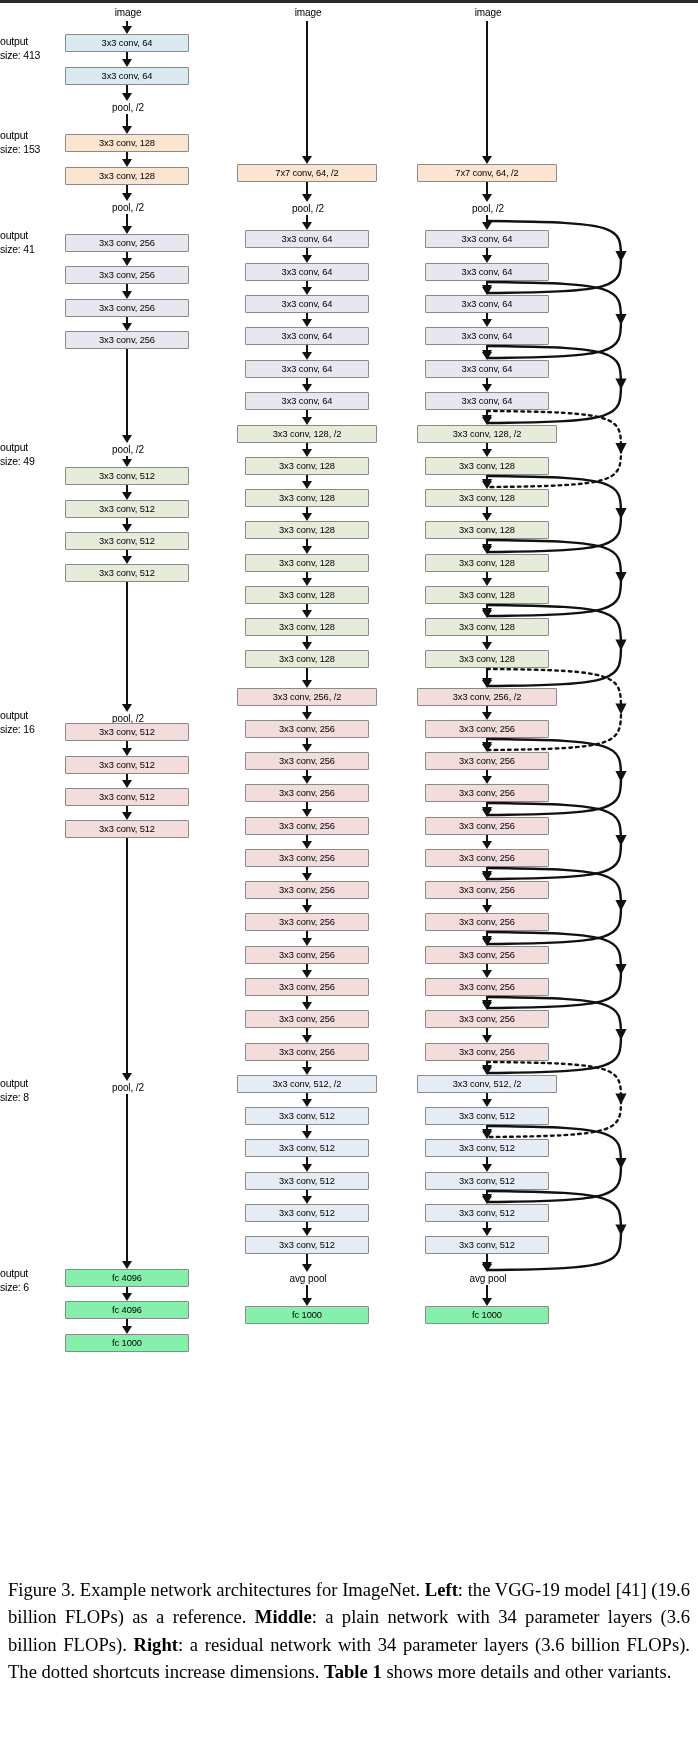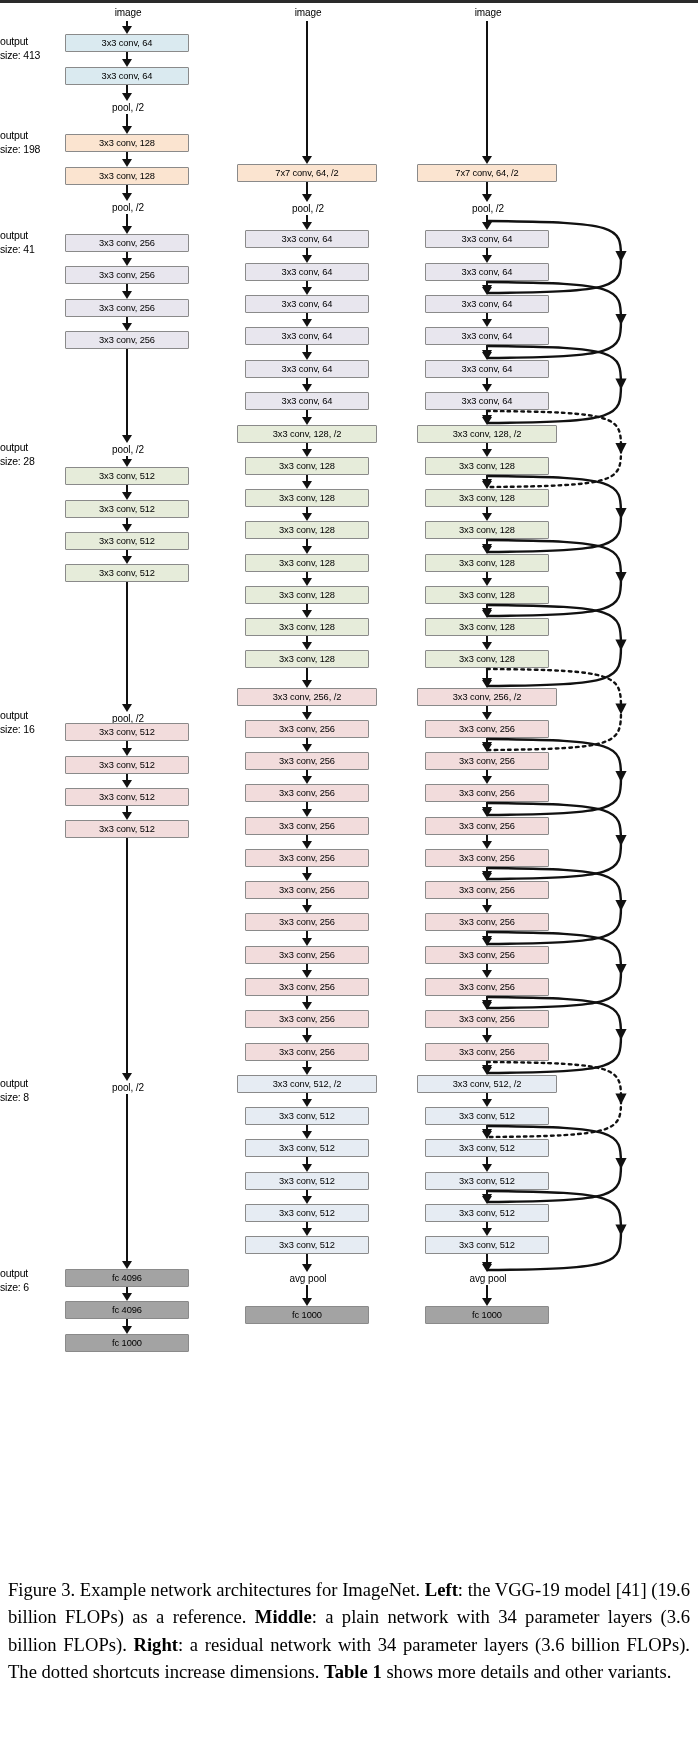--- a/index.html
+++ b/index.html
@@ -25,21 +25,21 @@
   .arrowhead{position:absolute;width:0;height:0;border-left:5px solid transparent;
              border-right:5px solid transparent;border-top:8px solid #111;left:89px;}
 
   
   .c-blue  {background:#daeaf0;}
   .c-peach {background:#fbe4d0;}
   .c-grey  {background:#e8e6ee;}
   .c-green {background:#e6ecda;}
   .c-pink  {background:#f2dcdc;}
   .c-steel {background:#e6ecf3;}
-  .c-white {background:#a3a3a3;}
+  .c-white {background:#86efac;}
 
   
   .outlabel{position:absolute;left:0;width:62px;text-align:left;font-size:10.5px;
             line-height:14px;letter-spacing:-0.2px;color:#000;}
 
   
   #shortcuts{position:absolute;left:393px;top:0;width:305px;height:1560px;pointer-events:none;}
 
   
   #caption{position:absolute;left:8px;top:1576px;width:682px;
@@ -56,29 +56,29 @@
 
 <div id="figure">
 
   <div id="outlabels">
       <div class="outlabel" style="top: 34px;">
         <div>output</div>
         <div>size: 413</div>
       </div>
       <div class="outlabel" style="top: 128px;">
         <div>output</div>
-        <div>size: 198</div>
+        <div>size: 153</div>
       </div>
       <div class="outlabel" style="top: 228px;">
         <div>output</div>
         <div>size: 41</div>
       </div>
       <div class="outlabel" style="top: 440px;">
         <div>output</div>
-        <div>size: 28</div>
+        <div>size: 49</div>
       </div>
       <div class="outlabel" style="top: 708px;">
         <div>output</div>
         <div>size: 16</div>
       </div>
       <div class="outlabel" style="top: 1076px;">
         <div>output</div>
         <div>size: 8</div>
       </div>
       <div class="outlabel" style="top: 1266px;">

